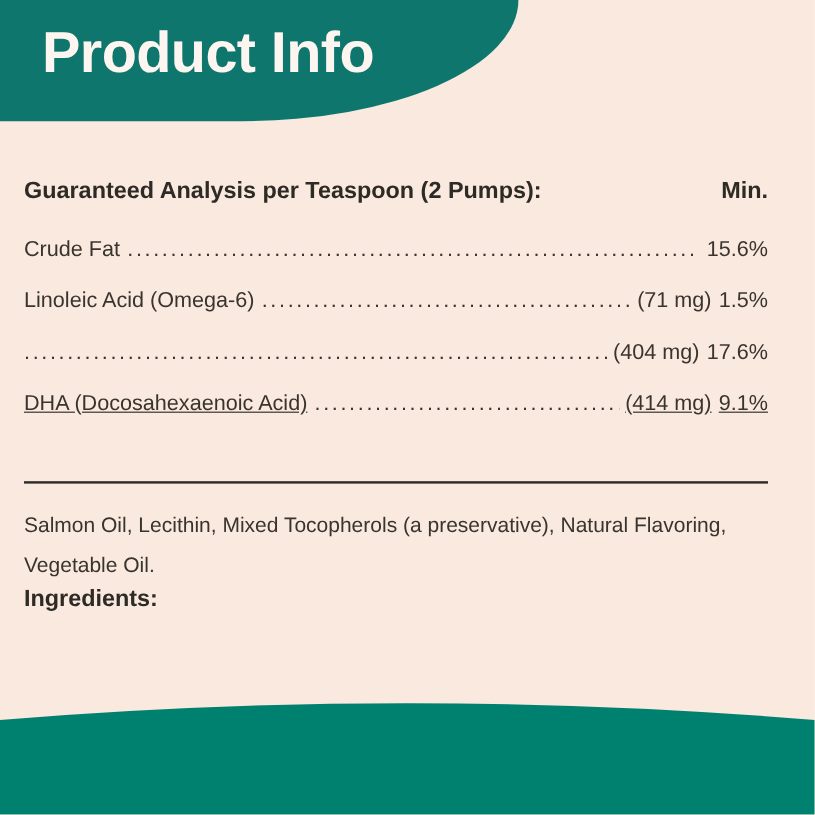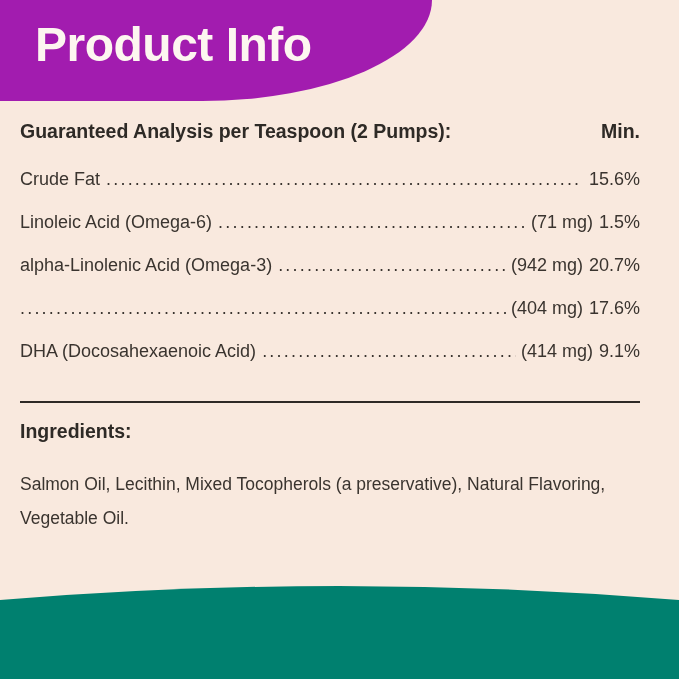--- a/index.html
+++ b/index.html
@@ -41,21 +41,21 @@
     color: #fdf6f0;
     letter-spacing: -0.5px;
     line-height: 1.2;
     white-space: nowrap;
   }
 
   
   #analysis-section {
     position: absolute;
     left: 20px;
-    top: 120px;
+    top: 148px;
     width: 620px;
     z-index: 3;
   }
 
   .analysis-header-row {
     display: flex;
     align-items: baseline;
     font-size: 19.5px;
     font-weight: bold;
     color: #2e2a26;
@@ -74,20 +74,21 @@
   .nutrient-row {
     display: flex;
     align-items: flex-end;
     font-size: 18px;
     color: #3a342f;
     margin-bottom: 22px;
     white-space: nowrap;
   }
   .nutrient-row:last-child {
     margin-bottom: 4px;
+    text-decoration: underline;
   }
   .nutrient-name {
     flex: 0 0 auto;
     padding-right: 6px;
   }
   .leader {
     flex: 1 1 auto;
     overflow: hidden;
     height: 1em;
     position: relative;
@@ -157,21 +158,21 @@
     display: block;
     width: 100%;
     height: 100%;
   }
 </style>
 </head>
 <body>
 
 <div id="label-card" style="background: rgb(249, 233, 222);">
 
-  <div id="header-banner" style="background: #a21caf;">
+  <div id="header-banner" style="background: #0f766e;">
     <div id="header-title" style="color: rgb(253, 246, 240);">Product Info</div>
   </div>
 
   <div id="analysis-section">
 
     <div class="analysis-header-row">
       <span class="ah-title">Guaranteed Analysis per Teaspoon (2 Pumps):</span>
       <span class="ah-spacer"></span>
       <span class="ah-min">Min.</span>
     </div>
@@ -183,47 +184,41 @@
       <span class="nutrient-pct">15.6%</span>
     </div>
 
     <div class="nutrient-row">
       <span class="nutrient-name">Linoleic Acid (Omega-6)</span>
       <span class="leader"></span>
       <span class="nutrient-amount">(71 mg)</span>
       <span class="nutrient-pct">1.5%</span>
     </div>
 
-    <div class="nutrient-row">
-      <span class="nutrient-name">alpha-Linolenic Acid (Omega-3)</span>
-      <span class="leader"></span>
-      <span class="nutrient-amount">(942 mg)</span>
-      <span class="nutrient-pct">20.7%</span>
-    </div>
 
     <div class="nutrient-row">
       <span class="leader"></span>
       <span class="nutrient-amount">(404 mg)</span>
       <span class="nutrient-pct">17.6%</span>
     </div>
 
     <div class="nutrient-row">
       <span class="nutrient-name">DHA (Docosahexaenoic Acid)</span>
       <span class="leader"></span>
       <span class="nutrient-amount">(414 mg)</span>
       <span class="nutrient-pct">9.1%</span>
     </div>
 
   </div>
 
   <div id="section-divider"></div>
 
   <div id="ingredients-section">
+    <div id="ingredients-text">Salmon Oil, Lecithin, Mixed Tocopherols (a preservative), Natural Flavoring, Vegetable Oil.</div>
     <div id="ingredients-heading">Ingredients:</div>
-    <div id="ingredients-text">Salmon Oil, Lecithin, Mixed Tocopherols (a preservative), Natural Flavoring, Vegetable Oil.</div>
   </div>
 
   <div id="footer-wave">
     <svg viewBox="0 0 679 120" preserveAspectRatio="none">
       <path d="M0 41 Q339.5 13 679 41 L679 120 L0 120 Z" fill="#00806f"></path>
     </svg>
   </div>
 
 </div>
 

